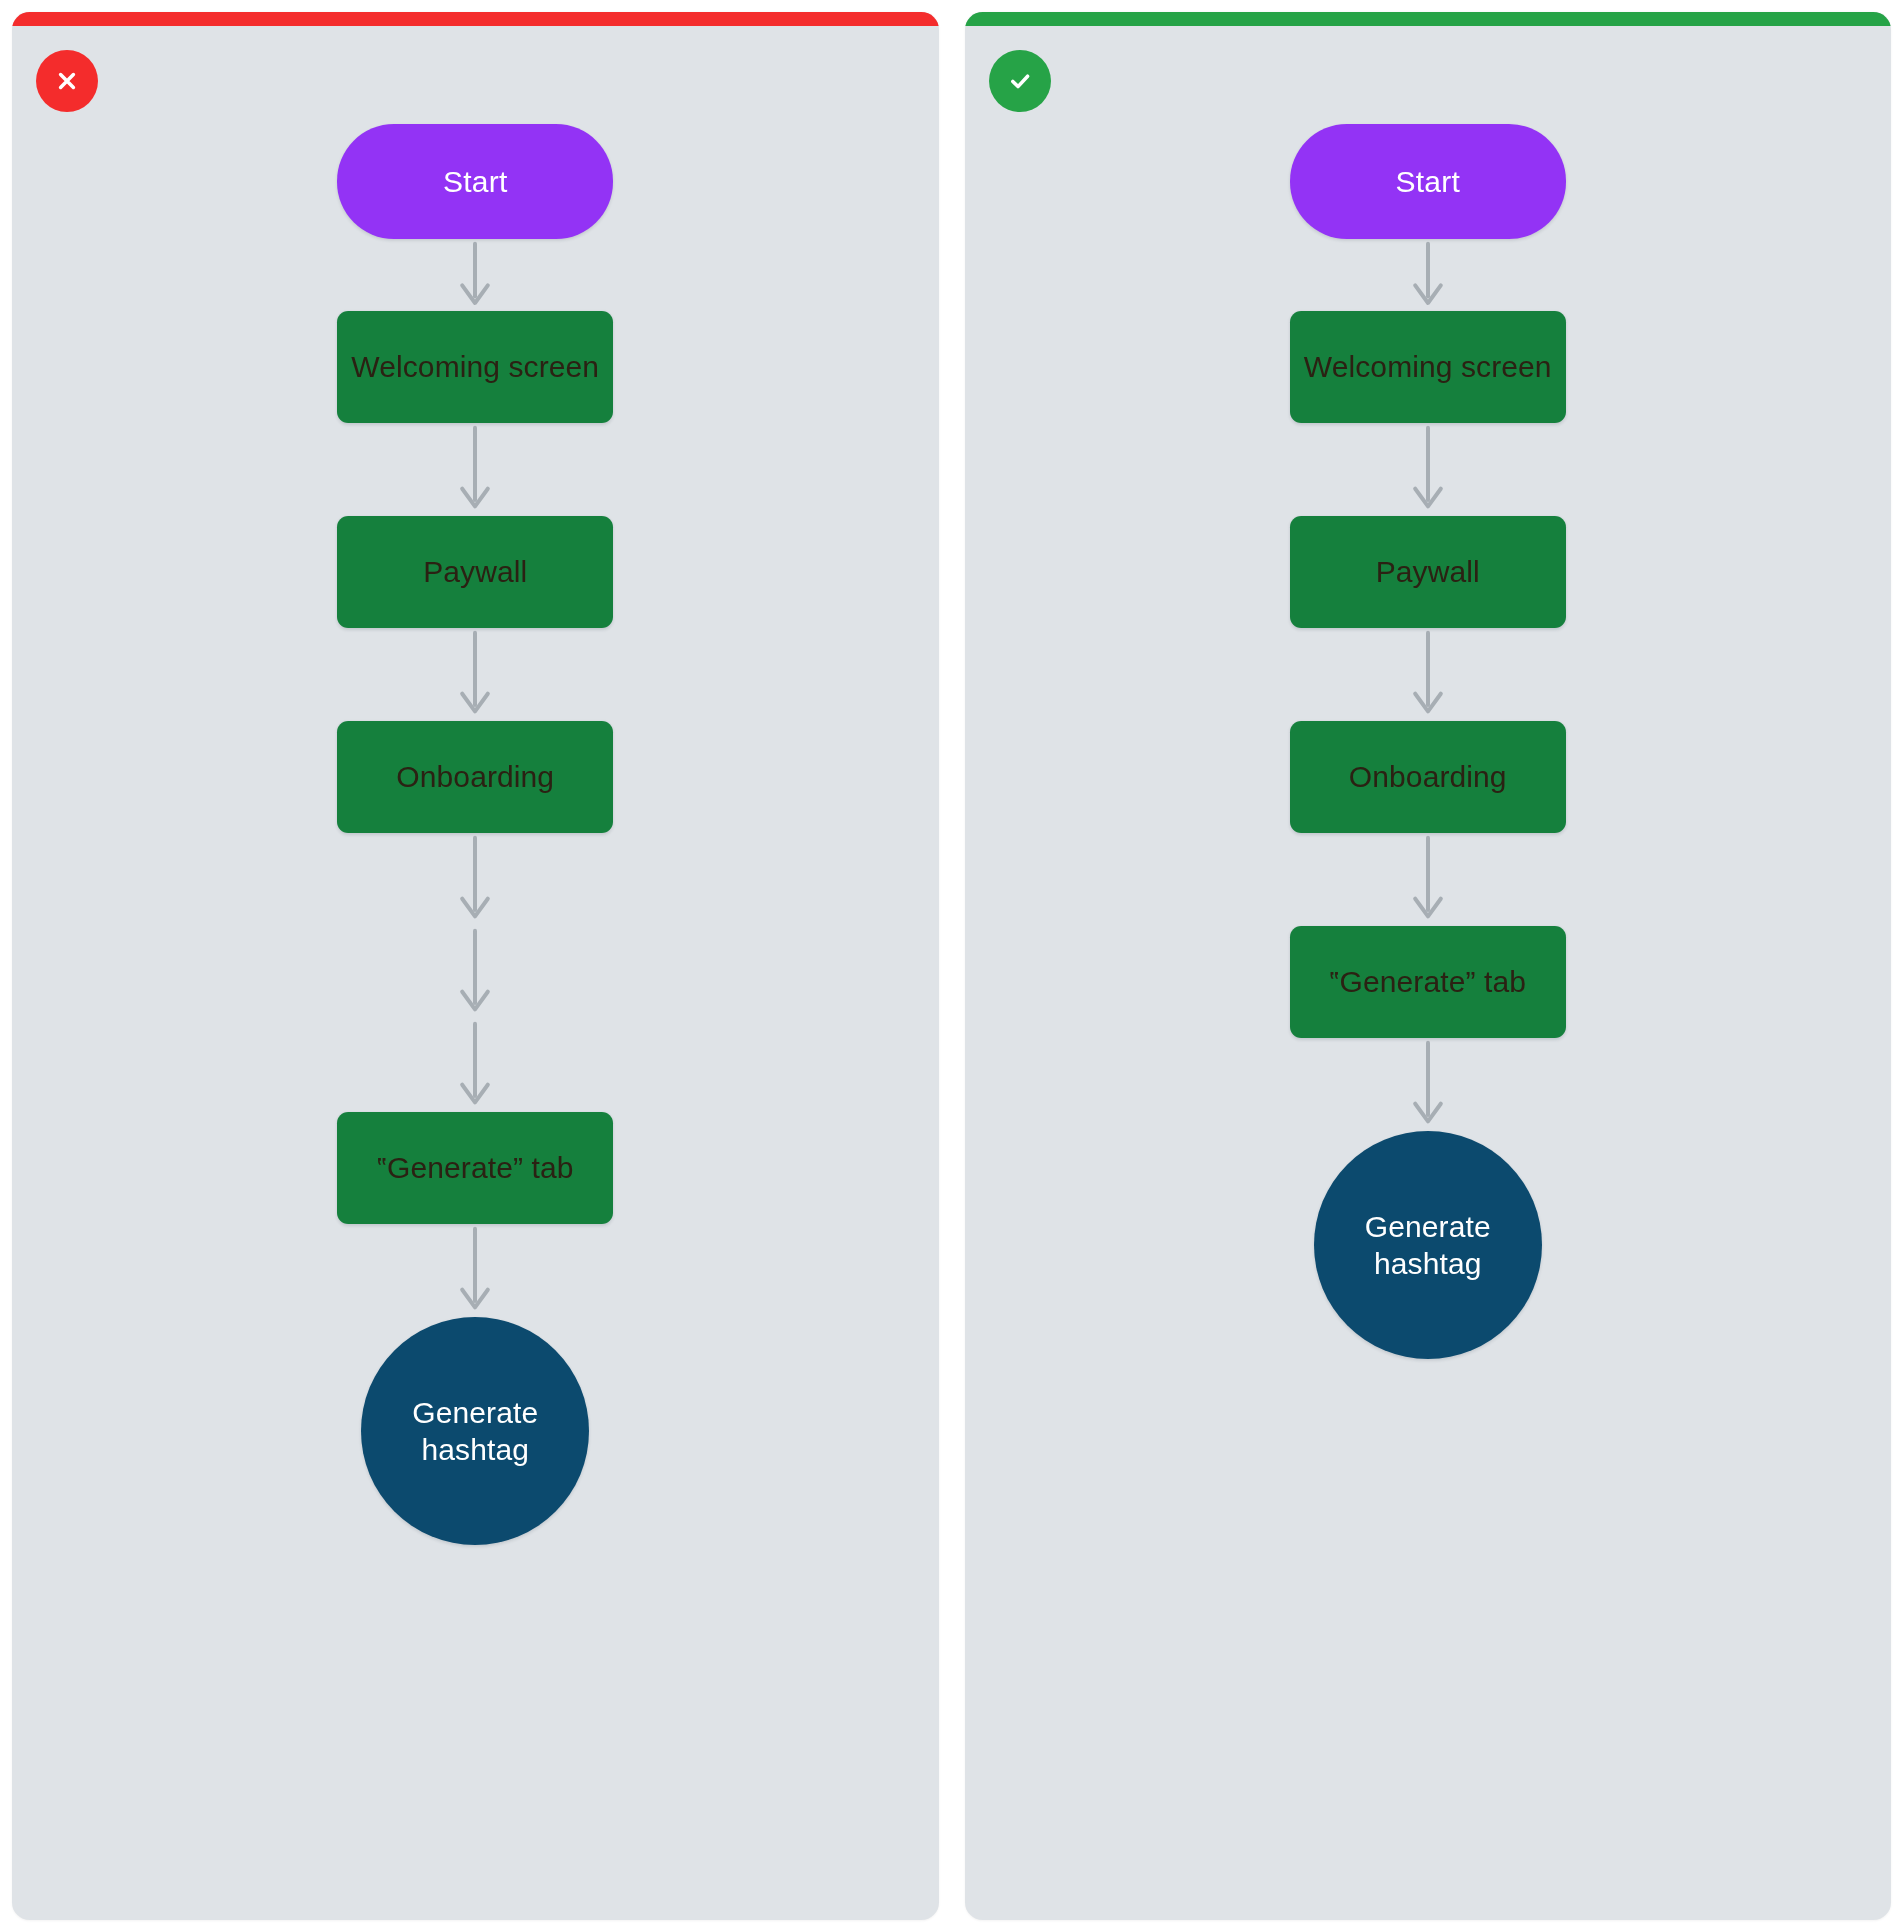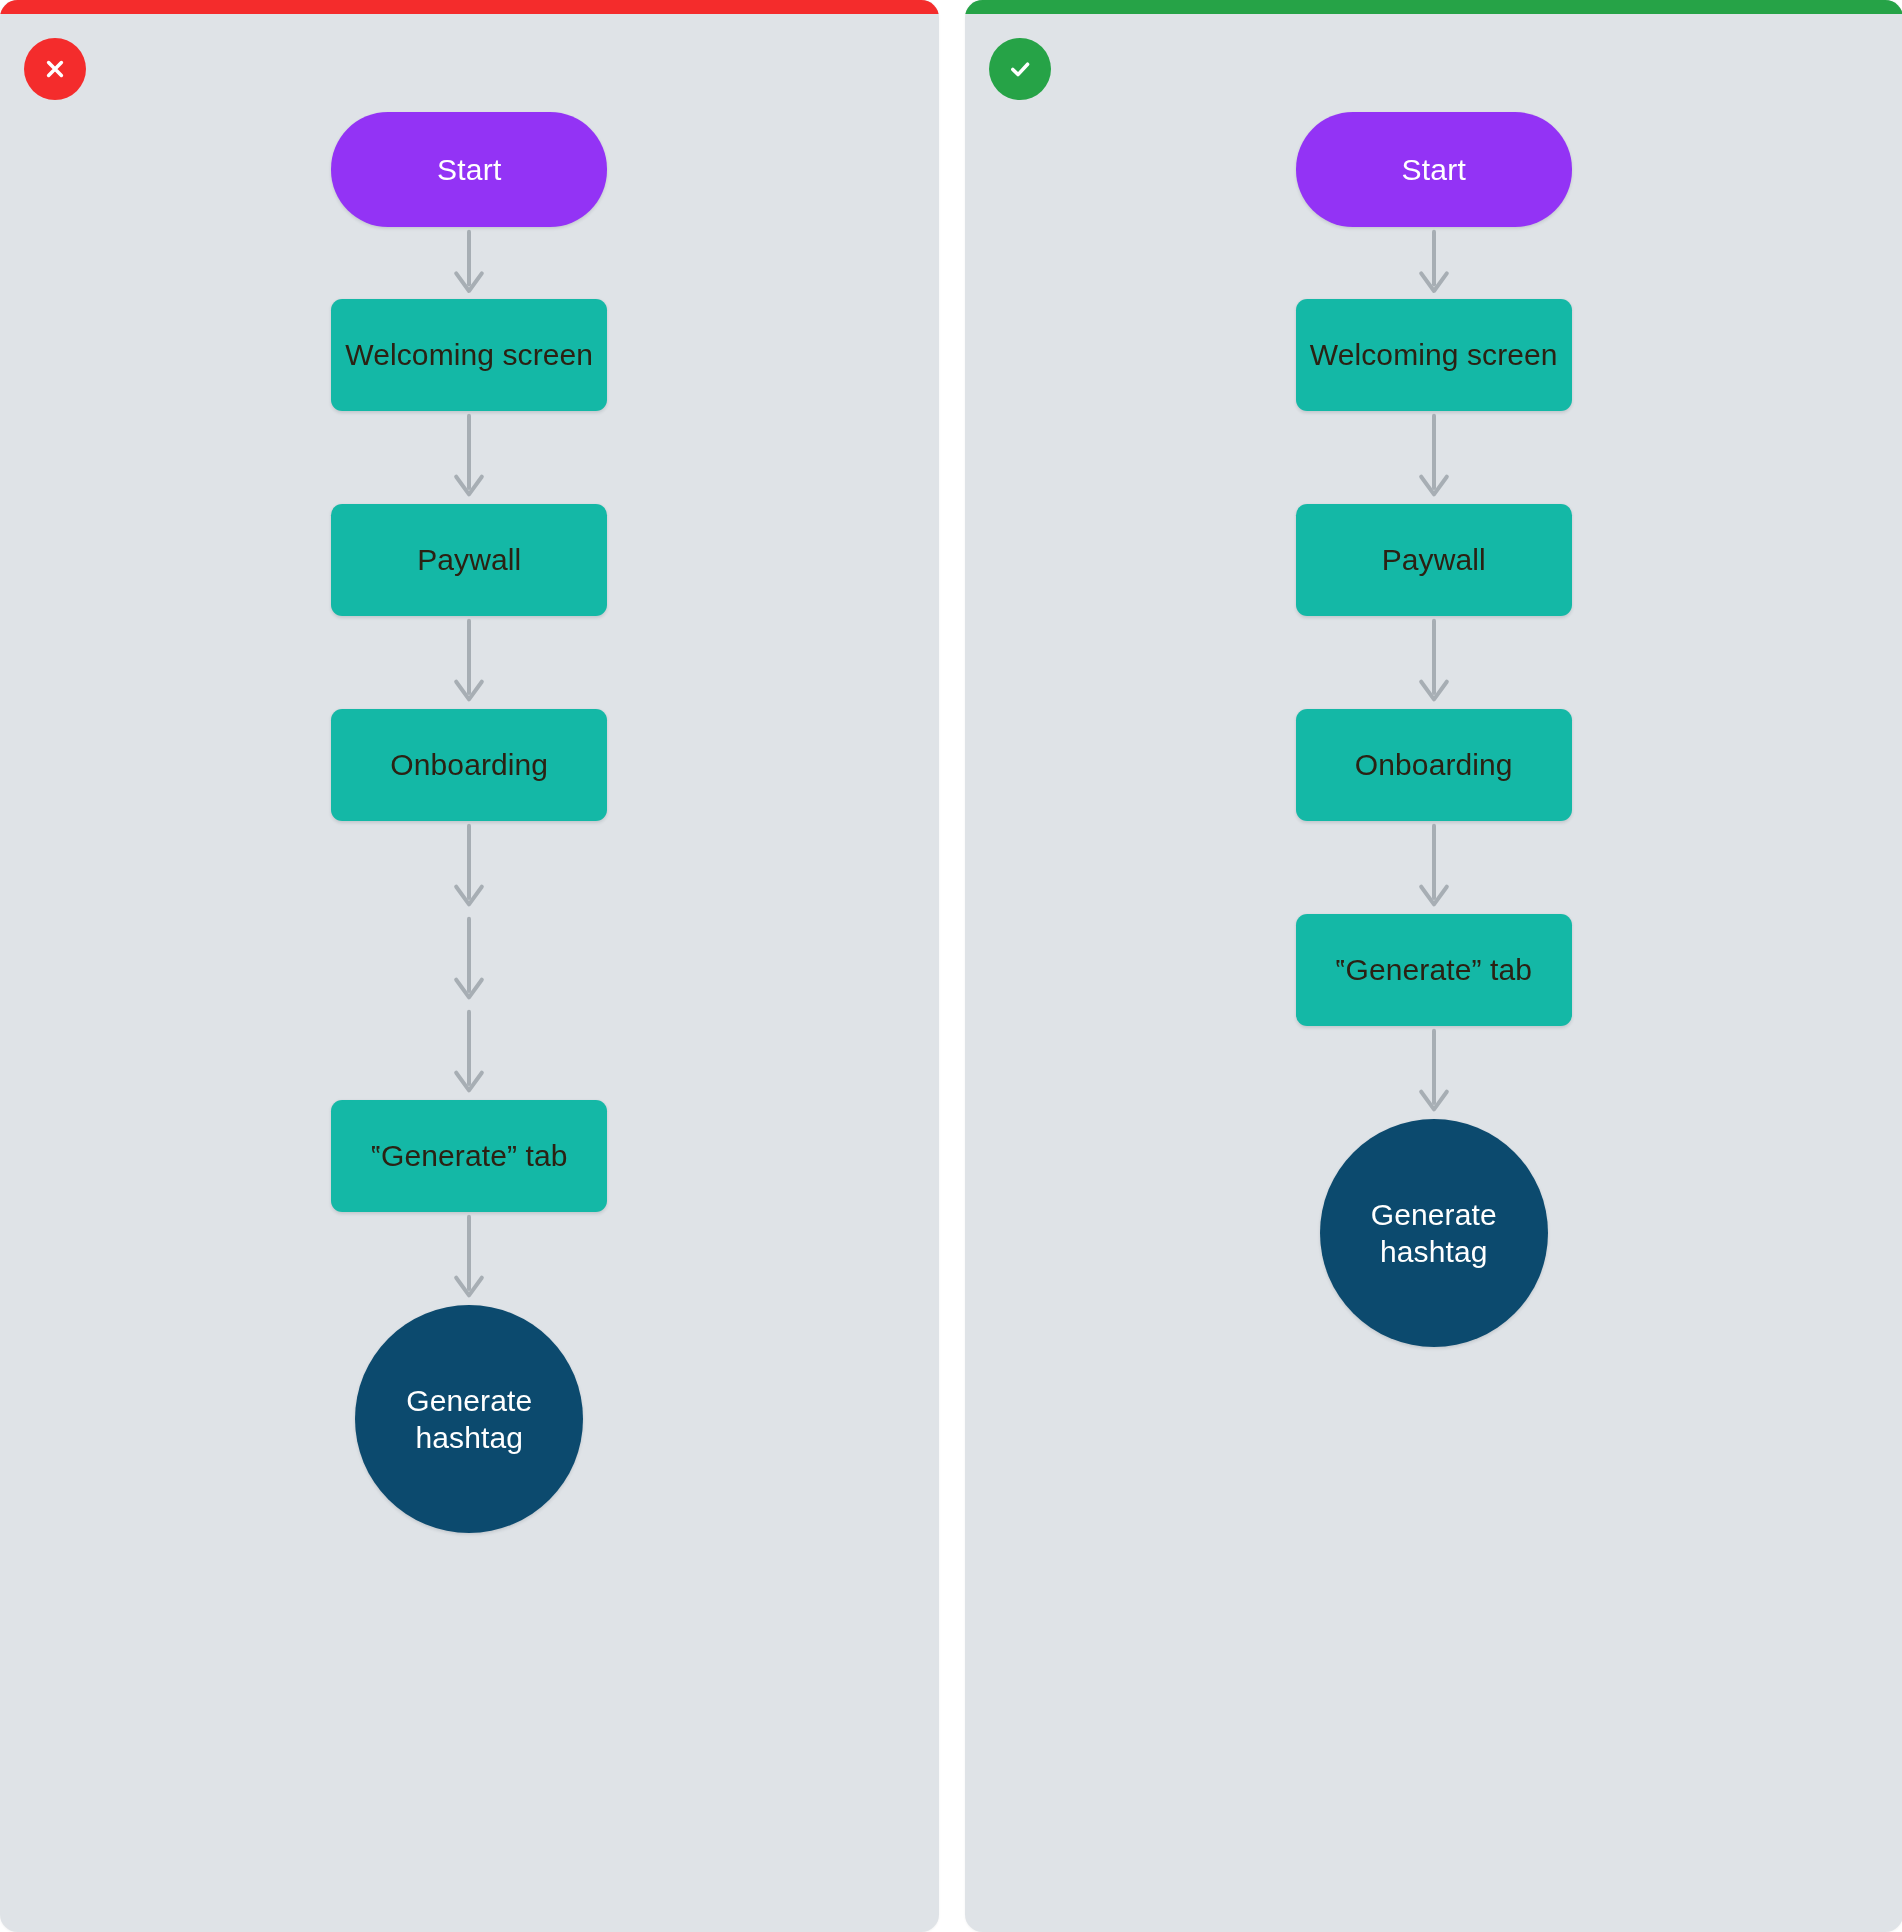--- a/index.html
+++ b/index.html
@@ -13,21 +13,21 @@
     font-family: "Liberation Sans", sans-serif;
     overflow: hidden;
   }
 
   .board {
     position: relative;
     width: 1903px;
     height: 1932px;
     display: flex;
     gap: 26px;
-    padding: 0;
+    padding: 12px;
     box-sizing: border-box;
     justify-content: flex-end;
   }
 
   .panel {
     position: relative;
     flex: 1 1 0;
     background: #dfe3e7;
     border-radius: 17.6px 17.6px 17.6px 17.6px;
     overflow: hidden;
@@ -86,21 +86,21 @@
     background: #9333f5;
     color: #ffffff;
     font-size: 30px;
     letter-spacing: 0.2px;
   }
 
   .node-step {
     width: 276px;
     height: 112px;
     border-radius: 11.2px;
-    background: #14b8a6;
+    background: #15803d;
     color: #2b2113;
     font-size: 30px;
     letter-spacing: 0.1px;
   }
 
   .node-end {
     width: 228px;
     height: 228px;
     border-radius: 50%;
     background: #0c4a6e;

